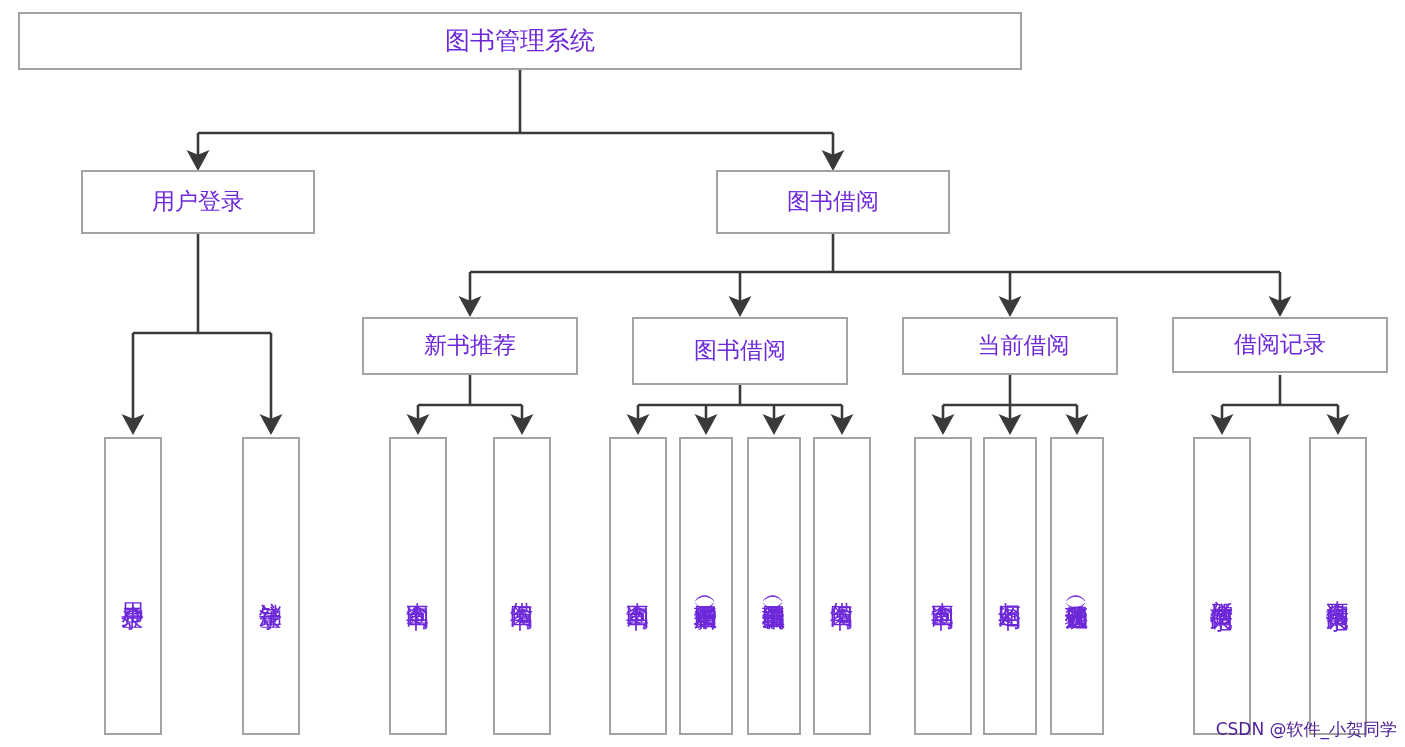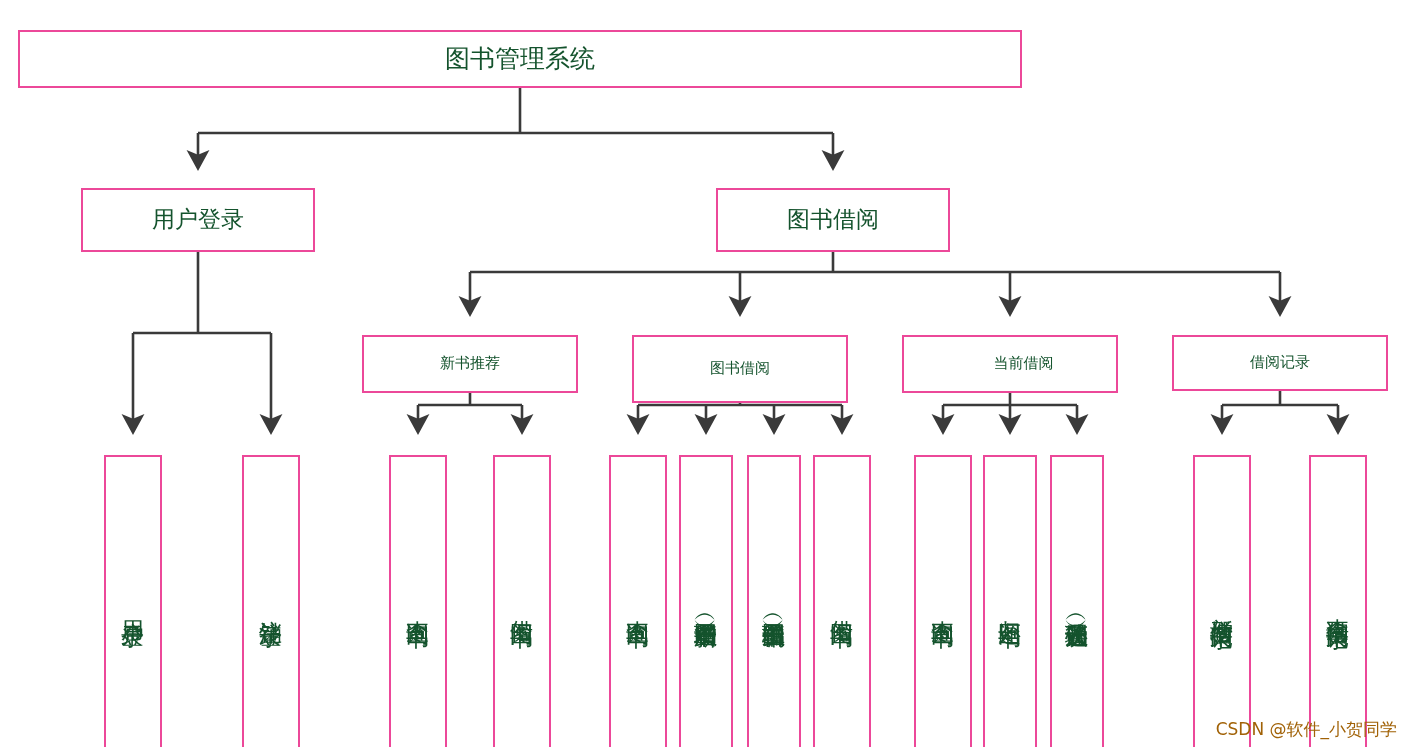--- a/index.html
+++ b/index.html
@@ -23,42 +23,41 @@
     left: 0;
     top: 0;
     width: 1405px;
     height: 747px;
     pointer-events: none;
   }
   .node {
     position: absolute;
     box-sizing: border-box;
     background: #ffffff;
-    border: 2px solid #ec4899;
+    border: 2px solid #a3a3a3;
     display: flex;
     align-items: center;
     justify-content: center;
-    color: #14532d;
+    color: #6d28d9;
     z-index: 2;
-    margin-top: 18px;
   }
   .node-label {
     display: block;
     text-align: center;
     line-height: 1.18;
     white-space: nowrap;
   }
   .node.root .node-label {
     font-size: 25px;
   }
   .node.level2 .node-label {
     font-size: 23px;
   }
   .node.level3 .node-label {
-    font-size: 15px;
+    font-size: 23px;
   }
   .node.leaf {
     align-items: center;
     justify-content: center;
     padding-top: 4px;
   }
   .node.leaf .node-label {
     writing-mode: vertical-rl;
     text-orientation: upright;
     font-size: 23px;
@@ -69,21 +68,21 @@
   }
   .node.leaf.tall-text .node-label {
     max-height: 290px;
     letter-spacing: 0px;
   }
   #watermark {
     position: absolute;
     right: 8px;
     bottom: 6px;
     font-size: 17px;
-    color: #a16207;
+    color: #4c1d95;
     z-index: 5;
     white-space: nowrap;
     user-select: none;
   }
 </style>
 </head>
 <body>
 
 <div id="diagram-canvas">
 

